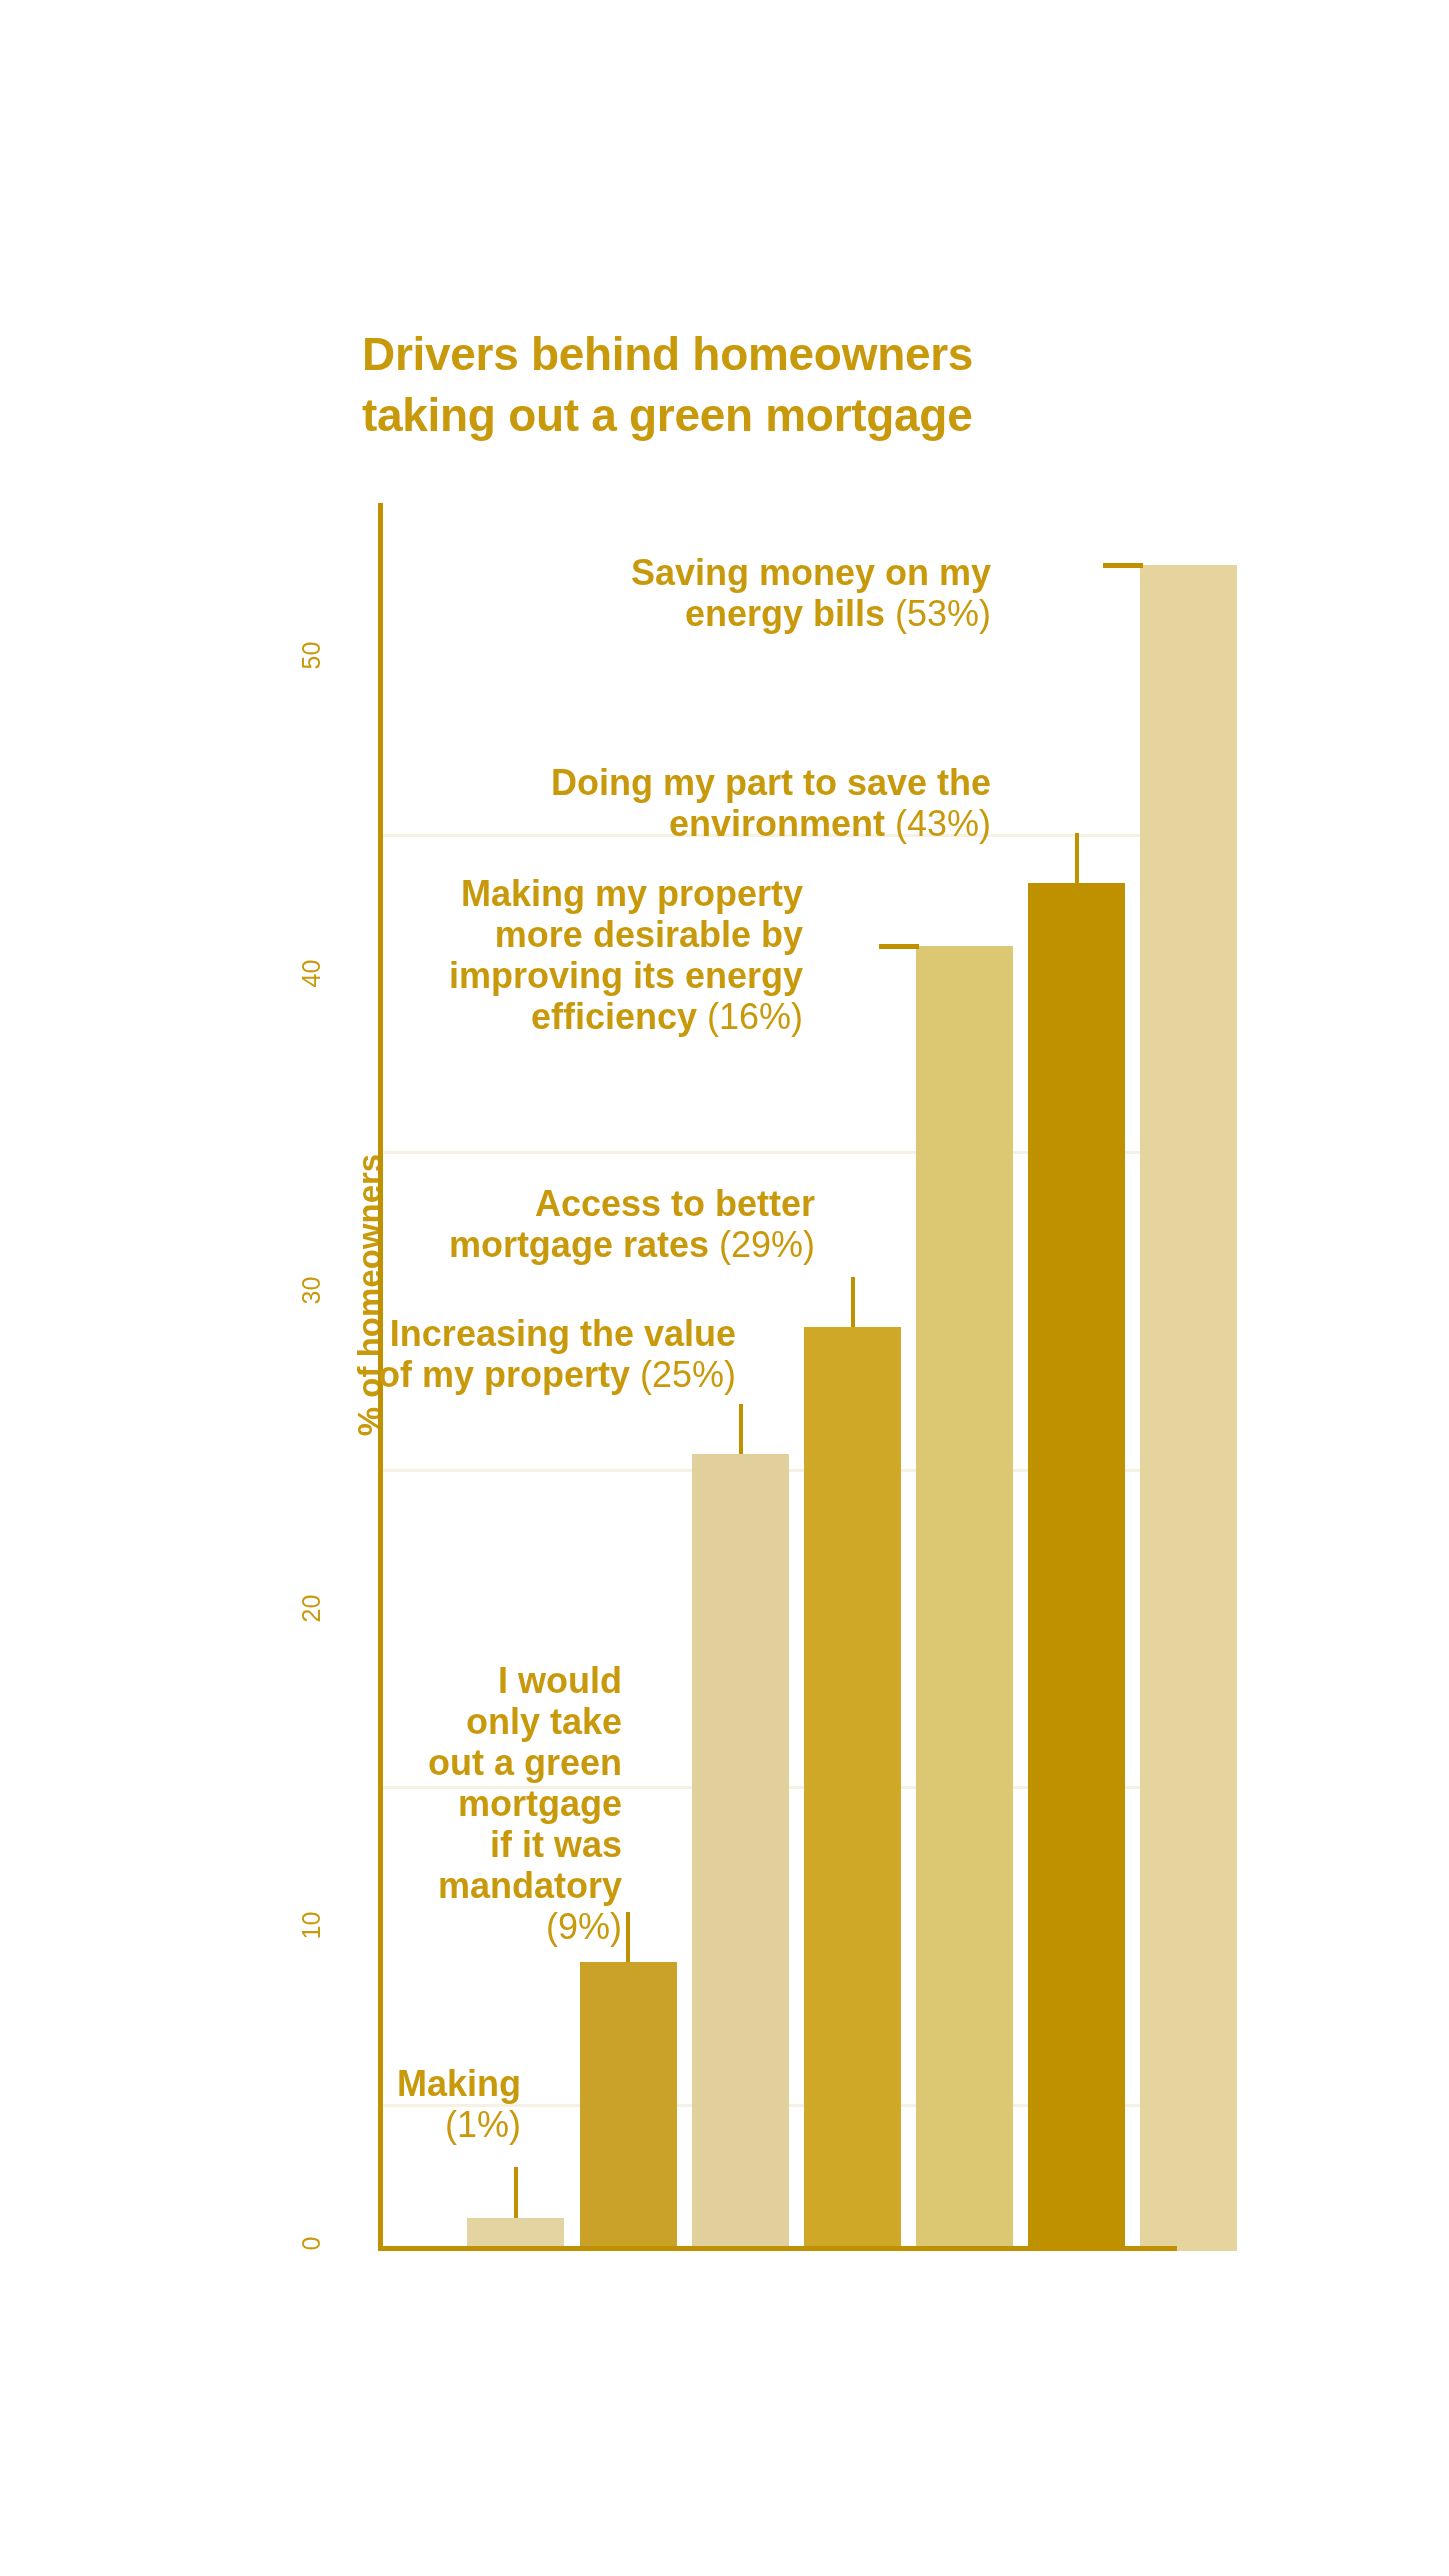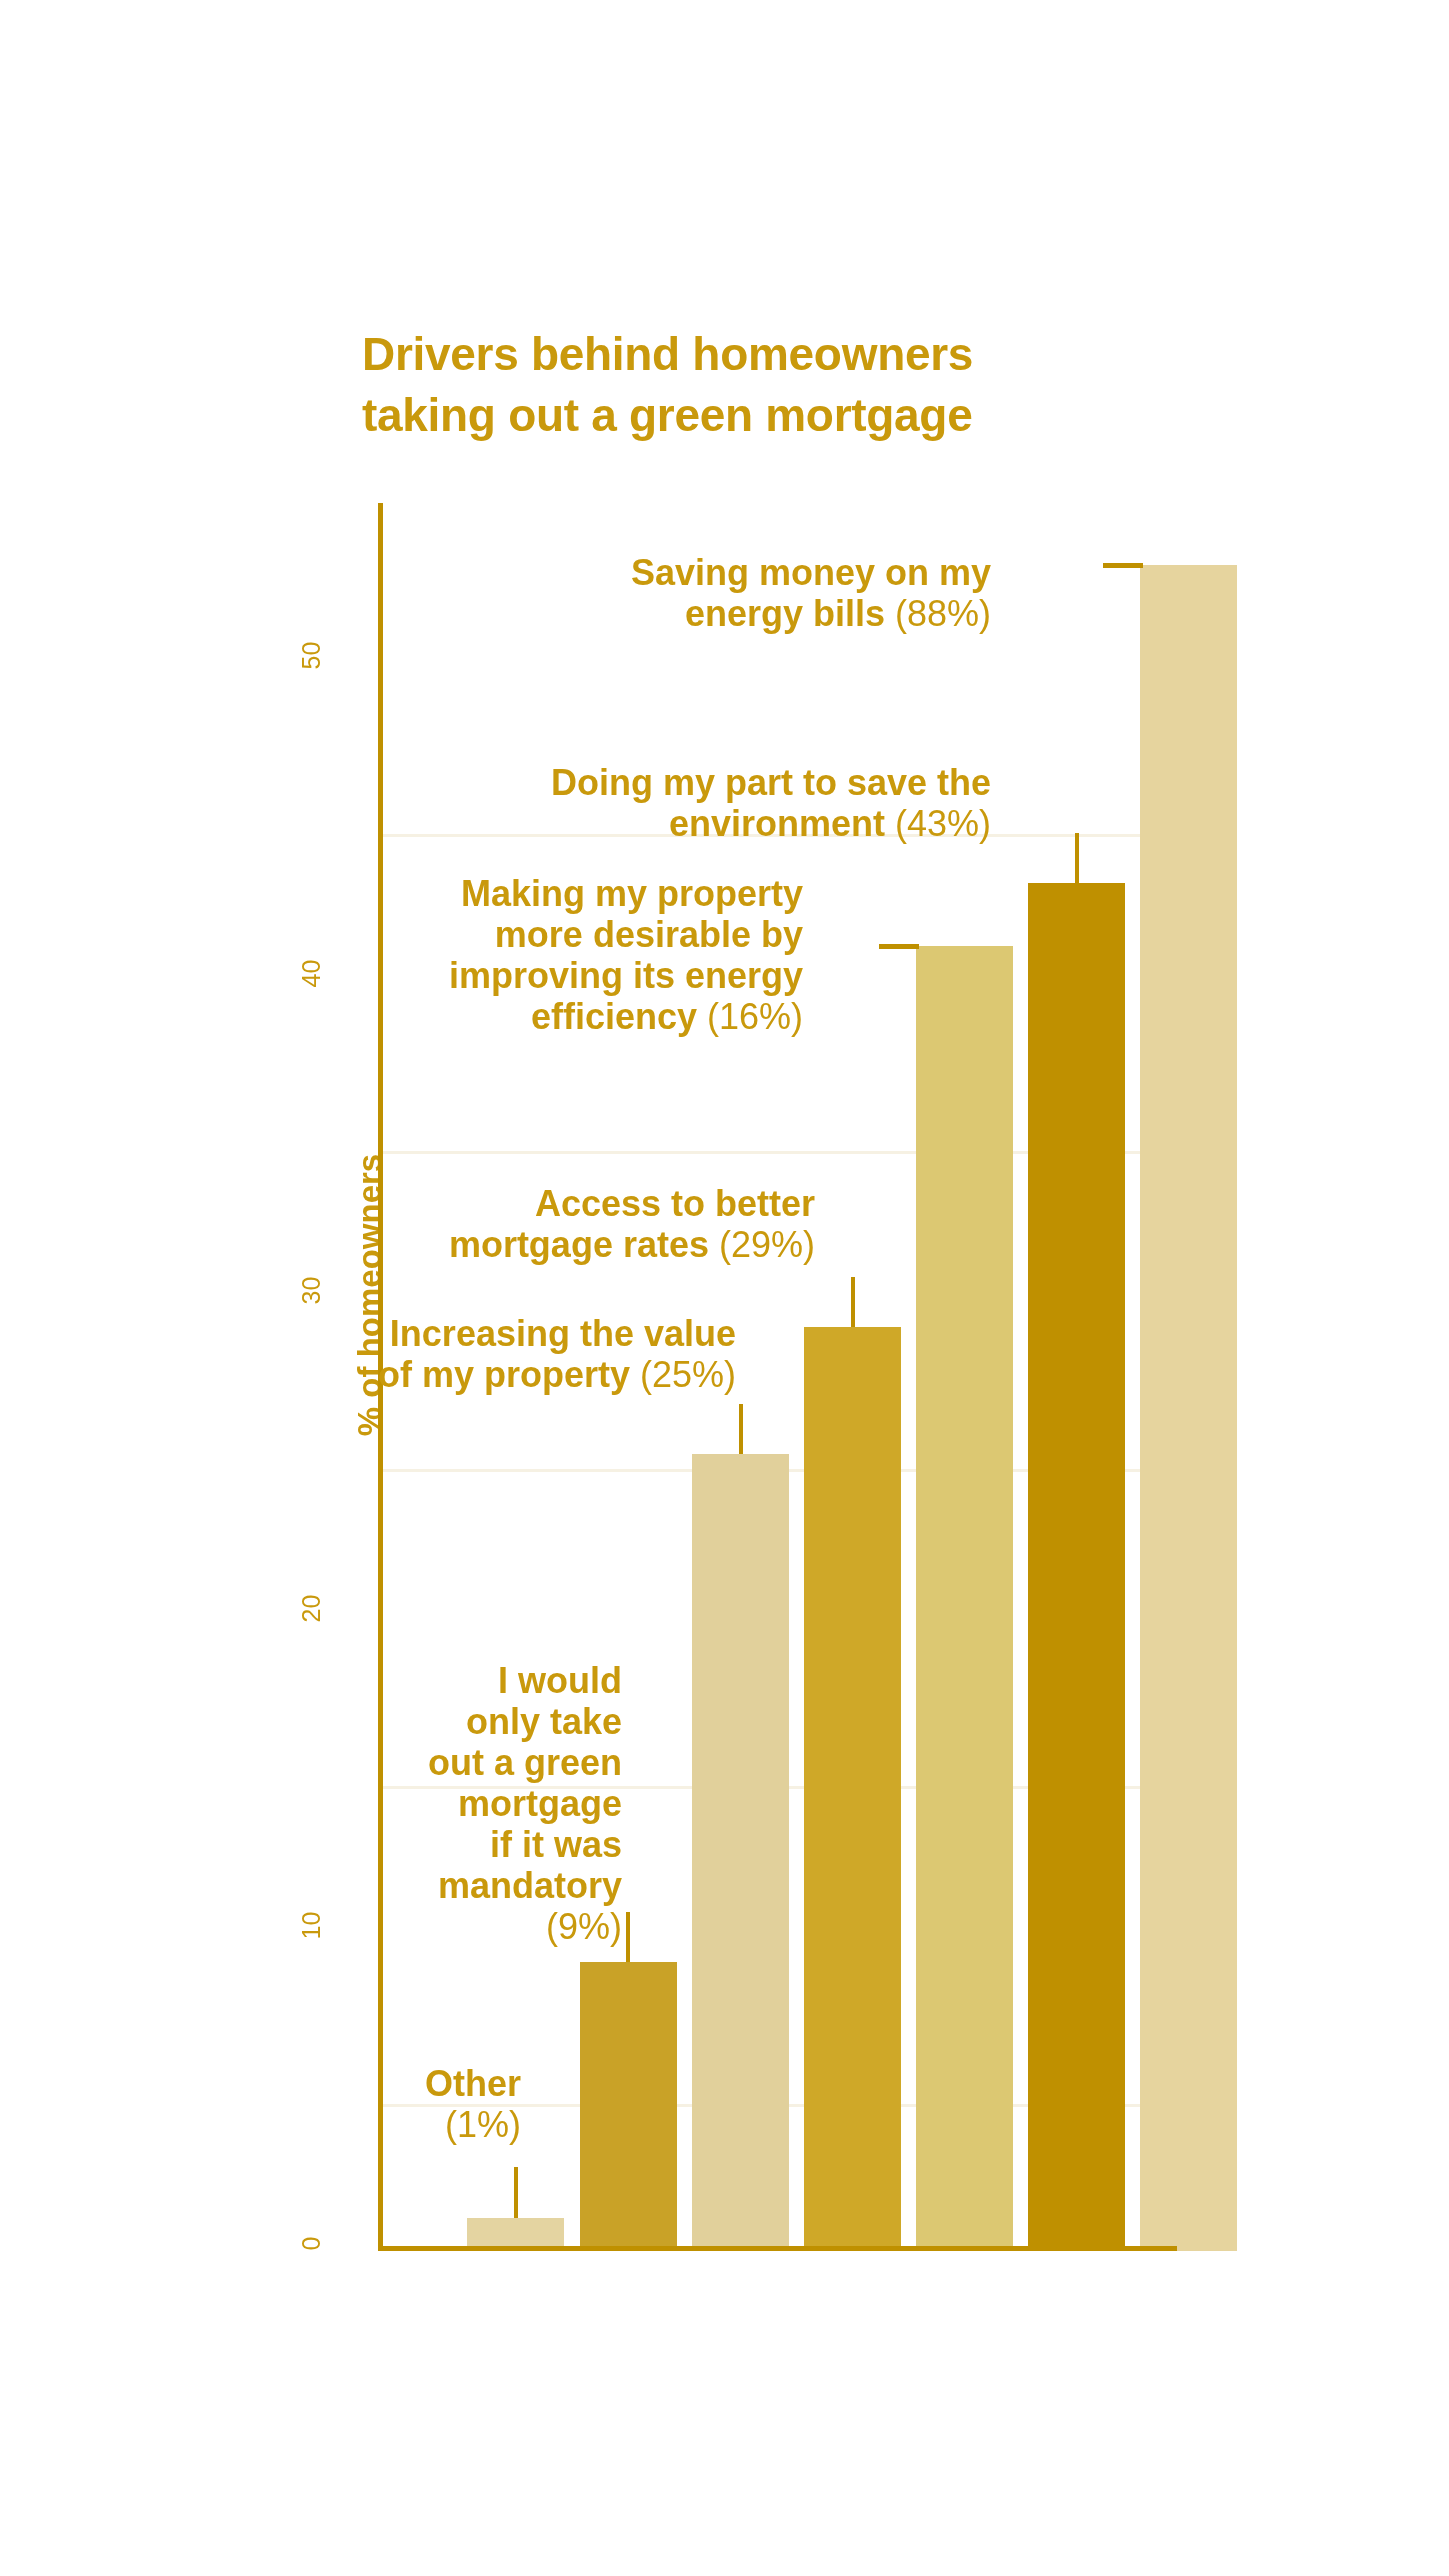--- a/index.html
+++ b/index.html
@@ -162,21 +162,21 @@
   <div id="x-axis-spine"></div>
 
   <div class="ytick" style="top:2229px;">0</div>
   <div class="ytick" style="top:1911px;">10</div>
   <div class="ytick" style="top:1594px;">20</div>
   <div class="ytick" style="top:1276px;">30</div>
   <div class="ytick" style="top:959px;">40</div>
   <div class="ytick" style="top:641px;">50</div>
 
   <div class="annot" style="left:170px; top:2063px; width:351px;">
-    <span class="lbl" style="white-space:pre-line;">Other</span><br>
+    <span class="lbl" style="white-space:pre-line;">Making</span><br>
     <span class="pct">(1%)</span>
   </div>
 
   <div class="annot" style="left:226px; top:1660px; width:396px;">
     <span class="lbl" style="white-space:pre-line;">I would
 only take
 out a green
 mortgage
 if it was
 mandatory</span><br>
@@ -200,17 +200,17 @@
 efficiency</span><span class="pct"> (16%)</span>
   </div>
 
   <div class="annot" style="left:283px; top:762px; width:708px;">
     <span class="lbl" style="white-space:pre-line;">Doing my part to save the
 environment</span><span class="pct"> (43%)</span>
   </div>
 
   <div class="annot" style="left:340px; top:552px; width:651px;">
     <span class="lbl" style="white-space:pre-line;">Saving money on my
-energy bills</span><span class="pct"> (88%)</span>
+energy bills</span><span class="pct"> (53%)</span>
   </div>
 
 </div>
 
 
 </body></html>

